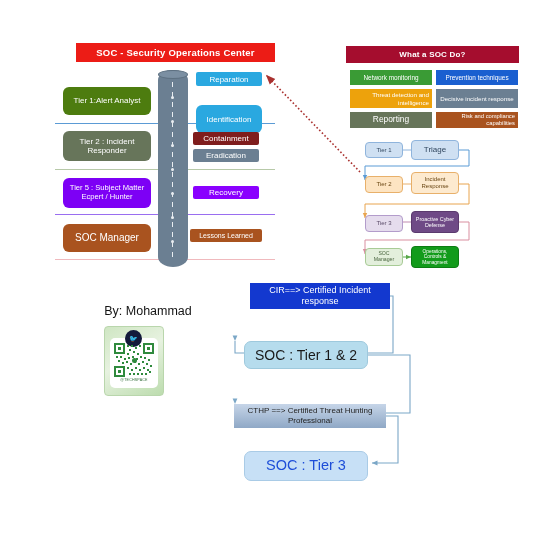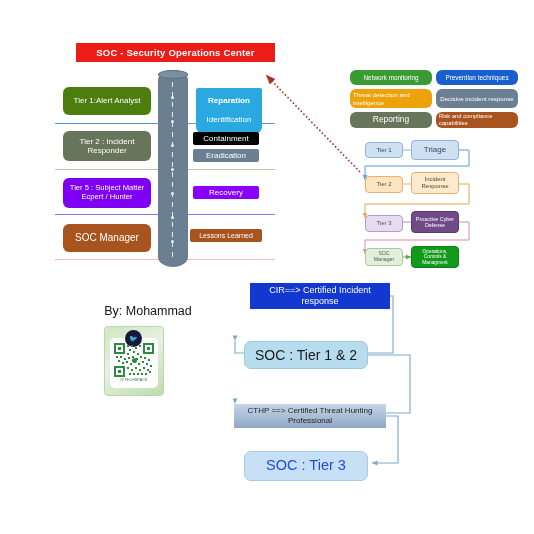--- a/index.html
+++ b/index.html
@@ -39,34 +39,34 @@
 
   
   #cylinder{left:158px;top:70px;width:30px;height:197px;background:#6b7f92;border-radius:15px/10px;}
   #cyl-top{left:158px;top:70px;width:30px;height:9px;border-radius:50%;background:#7b8fa2;border:1px solid #5d7081;}
   #cyl-dash{left:172px;top:82px;width:1px;height:176px;
     background:repeating-linear-gradient(to bottom,#e9edf1 0 5px,transparent 5px 10px);}
   .cyldot{width:3px;height:3px;border-radius:50%;background:#e9edf1;left:171px;}
 
   
   .steplbl{display:flex;align-items:center;justify-content:center;text-align:center;color:#ffffff;font-size:8px;}
-  #s-reparation{left:196px;top:88px;width:66px;height:24px;background:#2aa8e0;border-radius:2px;font-weight:bold;}
+  #s-reparation{left:196px;top:72px;width:66px;height:14px;background:#2aa8e0;border-radius:2px;}
   #s-identification{left:196px;top:105px;width:66px;height:28px;background:#2aa8e0;border-radius:6px;}
-  #s-containment{left:193px;top:132px;width:66px;height:13px;background:#000000;border-radius:2px;}
+  #s-containment{left:193px;top:132px;width:66px;height:13px;background:#7f1d1d;border-radius:2px;}
   #s-eradication{left:193px;top:149px;width:66px;height:13px;background:#6b7f92;border-radius:2px;}
   #s-recovery{left:193px;top:186px;width:66px;height:13px;background:#8a00ff;border-radius:2px;}
   #s-lessons{left:190px;top:229px;width:72px;height:13px;background:#a9531f;border-radius:2px;font-size:7px;}
 
   
   #arrow-svg{left:255px;top:62px;width:115px;height:115px;}
 
   
   .socdo{
-    display:flex;align-items:center;justify-content:center;text-align:left;
-    color:#ffffff;border-radius:6px;line-height:1.15;padding:1px 3px;
+    display:flex;align-items:center;justify-content:center;text-align:right;
+    color:#ffffff;border-radius:0;line-height:1.15;padding:1px 3px;
   }
   #sd-network{left:350px;top:70px;width:82px;height:15px;background:#3a9b35;font-size:6.4px;}
   #sd-prevention{left:436px;top:70px;width:82px;height:15px;background:#1a5fd0;font-size:6.4px;}
   #sd-threat{left:350px;top:89px;width:82px;height:19px;background:#eda20c;font-size:6.2px;}
   #sd-decisive{left:436px;top:89px;width:82px;height:19px;background:#6b7f92;font-size:6.2px;}
   #sd-reporting{left:350px;top:112px;width:82px;height:16px;background:#67755a;font-size:8.4px;}
   #sd-risk{left:436px;top:112px;width:82px;height:16px;background:#a9531f;font-size:5.8px;}
 
   
   .fnode{
@@ -143,20 +143,21 @@
 
   <svg class="abs" id="arrow-svg" viewBox="0 0 115 115">
     <defs>
       <marker id="ahead" markerWidth="6" markerHeight="6" refX="5" refY="3" orient="auto">
         <path d="M6,3 L0,0.6 L0,5.4 Z" fill="#a9312f"></path>
       </marker>
     </defs>
     <line x1="105" y1="110" x2="12" y2="14" stroke="#a9312f" stroke-width="1.6" stroke-dasharray="1.6 2.2" marker-end="url(#ahead)"></line>
   </svg>
 
+  <div class="abs banner" id="what-banner">What a SOC Do?</div>
 
   <div class="abs socdo" id="sd-network">Network monitoring</div>
   <div class="abs socdo" id="sd-prevention">Prevention techniques</div>
   <div class="abs socdo" id="sd-threat">Threat detection and intelligence</div>
   <div class="abs socdo" id="sd-decisive">Decisive incident response</div>
   <div class="abs socdo" id="sd-reporting">Reporting</div>
   <div class="abs socdo" id="sd-risk">Risk and compliance capabilities</div>
 
   <svg class="abs" id="flow-svg" viewBox="0 0 125 136">
     <g fill="none" stroke-width="1">

